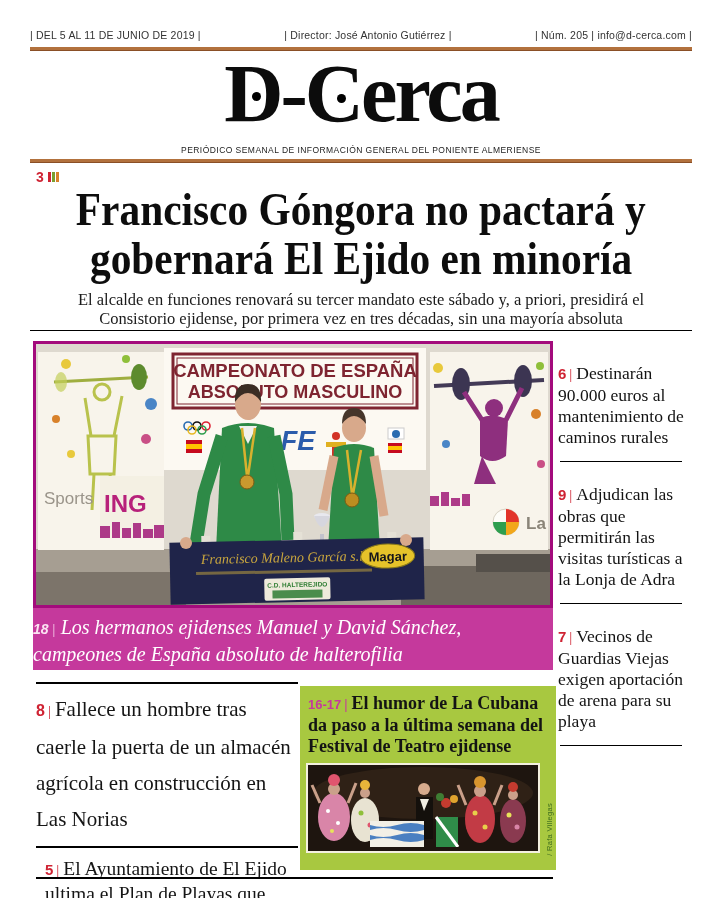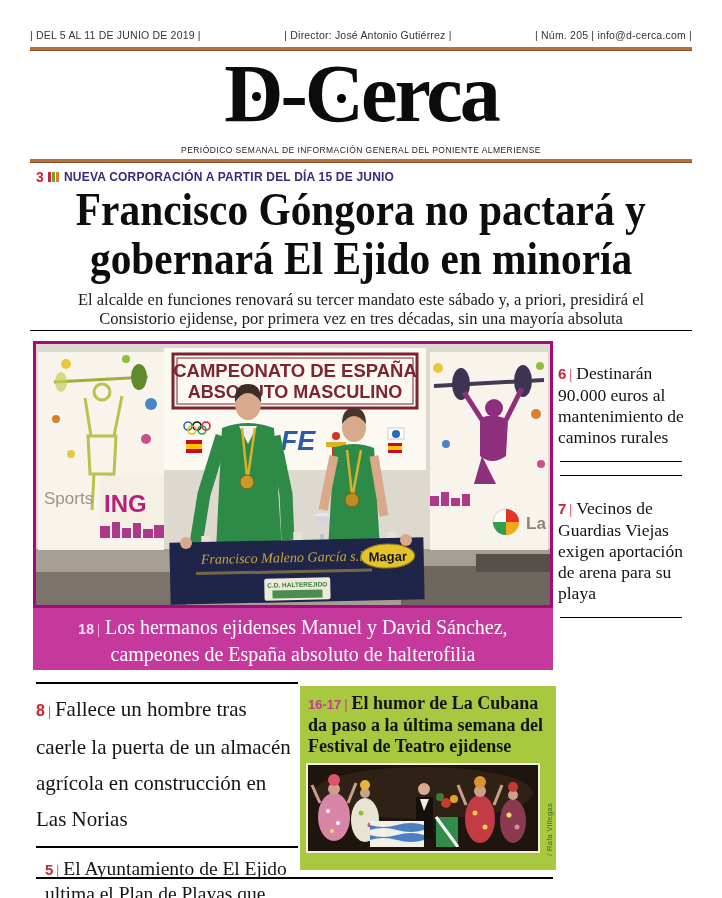--- a/index.html
+++ b/index.html
@@ -30,21 +30,21 @@
   .headline{top:185px;left:30px;right:30px;text-align:center;font-weight:bold;font-size:47px;
             line-height:49px;color:#0d0d0d;}
   .headline .hl{display:inline-block;white-space:nowrap;transform:scaleX(.88);transform-origin:50% 50%;}
   .subhead{top:290px;left:40px;right:40px;text-align:center;font-size:16.5px;line-height:19px;color:#1a1a1a;}
   .hairline{top:330px;left:30px;right:30px;height:1px;background:#000;}
 
   
   .photo{top:341px;left:33px;width:520px;height:267px;border:3px solid var(--magenta_dark,#a30b7c);
          box-sizing:border-box;background:#ded9cf;}
   .caption{top:608px;left:33px;width:520px;height:62px;background:var(--magenta,#c5399c);
-           color:#fff;text-align:center;font-size:20px;line-height:25px;padding-top:7px;box-sizing:border-box;}
+           color:#fff;text-align:left;font-size:20px;line-height:25px;padding-top:7px;box-sizing:border-box;font-style:italic;}
   .caption .num{font-family:"Liberation Sans",sans-serif;font-weight:bold;font-size:14px;color:#fbe3f2;}
   .caption .sep{font-weight:400;color:#f4c9e6;margin:0 5px 0 3px;}
 
   
   .sidebar{top:341px;left:558px;width:137px;}
   .sb-item{margin-top:22px;font-size:17.5px;line-height:21px;color:#131313;}
   .num{font-family:"Liberation Sans",sans-serif;font-weight:bold;font-size:15px;color:var(--red,#cf2333);}
   .sep{color:var(--red,#cf2333);font-size:15px;margin:0 4px 0 3px;}
   .sb-div{height:1px;background:#000;width:122px;margin:13px 0 12px 2px;}
   .sb-box{margin-top:12px;background:var(--magenta,#c5399c);color:#fbe9f5;
@@ -90,21 +90,20 @@
 <div class="abs tagline">PERIÓDICO SEMANAL DE INFORMACIÓN GENERAL DEL PONIENTE ALMERIENSE</div>
 <div class="abs rule-brown rule2"></div>
 
 <div class="abs kicker">
   <span class="pg">3</span>
   <span class="bars">
       <i></i>
       <i></i>
       <i></i>
     </span>
-  <span>NUEVA CORPORACIÓN A PARTIR DEL DÍA 15 DE JUNIO</span>
 </div>
 <div class="abs headline">
   <div class="hl">Francisco Góngora no pactará y</div>
   <div class="hl">gobernará El Ejido en minoría</div>
 </div>
 <div class="abs subhead">
   <div>El alcalde en funciones renovará su tercer mandato este sábado y, a priori, presidirá el</div>
   <div>Consistorio ejidense, por primera vez en tres décadas, sin una mayoría absoluta</div>
 </div>
 <div class="abs hairline"></div>
@@ -254,20 +253,23 @@
     <span class="num">18</span><span class="sep">|</span><span>Los hermanos ejidenses Manuel y David Sánchez,</span>
   </div>
   <div>campeones de España absoluto de halterofilia</div>
 </div>
 
 <div class="abs sidebar">
   <div class="sb-item">
     <span class="num">6</span><span class="sep">|</span><span>Destinarán 90.000 euros al mantenimiento de caminos rurales</span>
   </div>
   <div class="sb-div"></div>
+  <div class="sb-item">
+    <span class="num">9</span><span class="sep">|</span><span>Adjudican las obras que permitirán las visitas turísticas a la Lonja de Adra</span>
+  </div>
   <div class="sb-div"></div>
   <div class="sb-item">
     <span class="num">7</span><span class="sep">|</span><span>Vecinos de Guardias Viejas exigen aportación de arena para su playa</span>
   </div>
   <div class="sb-div"></div>
 </div>
 
 <div class="abs briefs">
   <div class="bf-div"></div>
   <div class="bf-item1">

